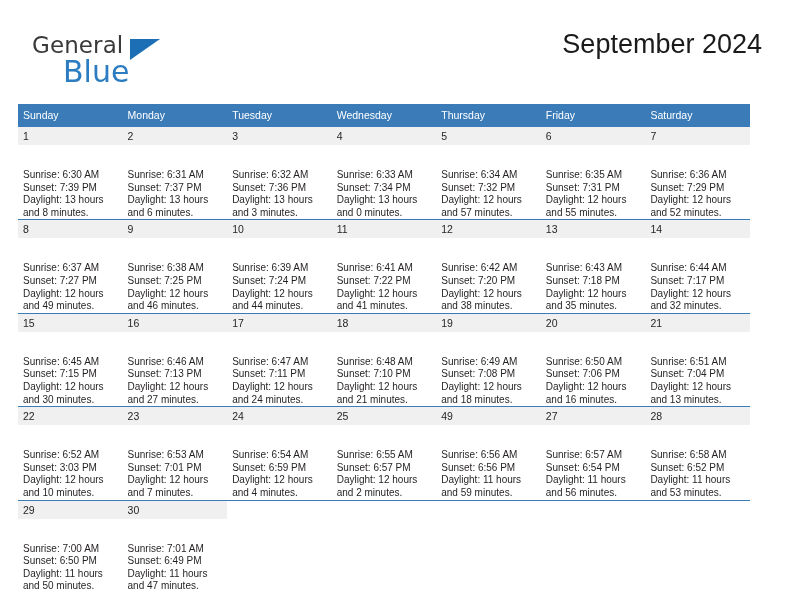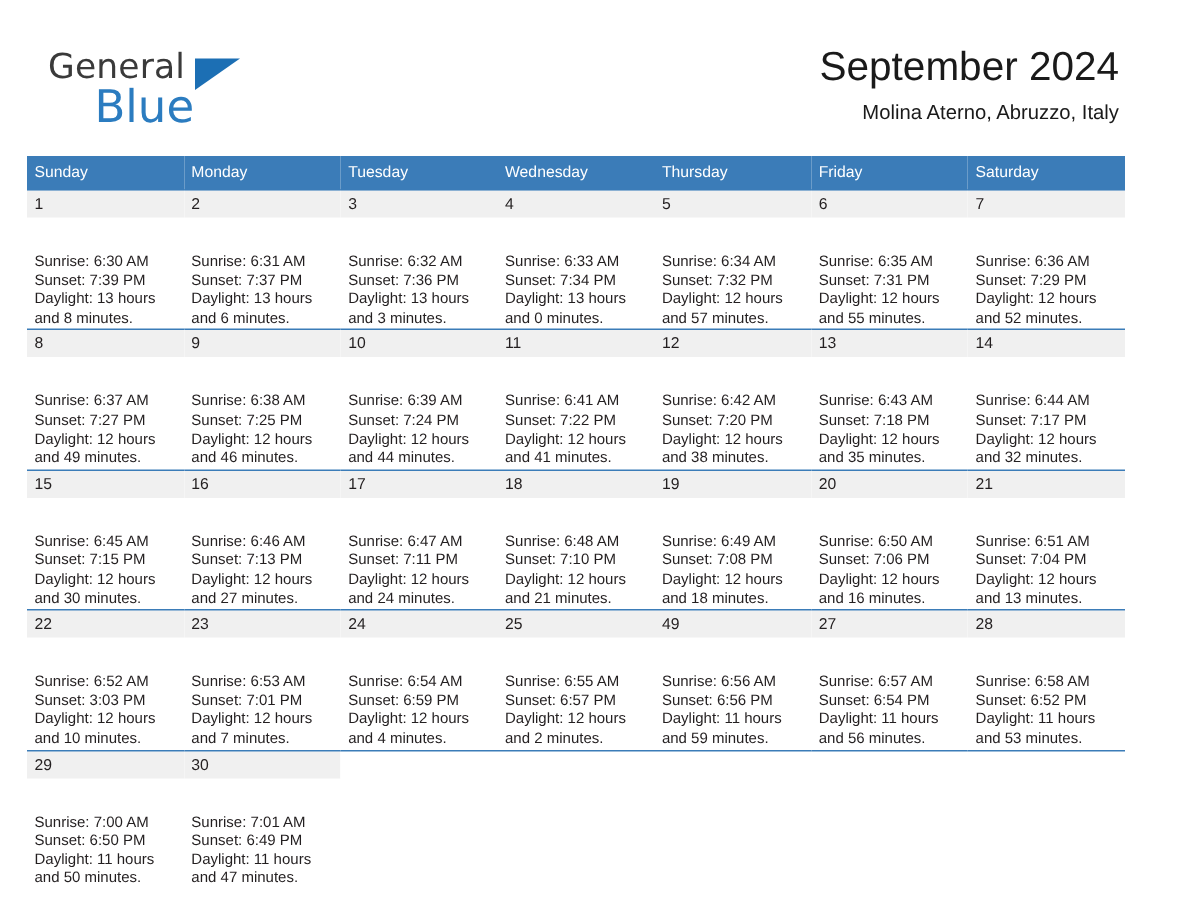--- a/index.html
+++ b/index.html
@@ -60,23 +60,23 @@
     left: 100px;
     top: 11px;
     width: 0;
     height: 0;
     border-left: 30px solid #1c6fb4;
     border-bottom: 21px solid transparent;
   }
 
   .title-block {
     position: absolute;
-    right: 16px;
+    right: 0;
     top: 0;
-    text-align: right;
+    text-align: left;
   }
   .cal-title {
     font-size: 27px;
     font-weight: 400;
     color: #1a1a1a;
     line-height: 32px;
     white-space: nowrap;
     font-family: "Liberation Sans", sans-serif;
   }
   .cal-subtitle {
@@ -148,21 +148,20 @@
   <div class="header">
 
     <div class="brand">
       <span class="brand-general">General</span>
       <span class="brand-triangle"></span>
       <span class="brand-blue">Blue</span>
     </div>
 
     <div class="title-block">
       <div class="cal-title">September 2024</div>
-      <div class="cal-subtitle">Molina Aterno, Abruzzo, Italy</div>
     </div>
 
   </div>
 
   <table class="calendar">
     <thead>
       <tr>
         <th>Sunday</th>
         <th>Monday</th>
         <th>Tuesday</th>

